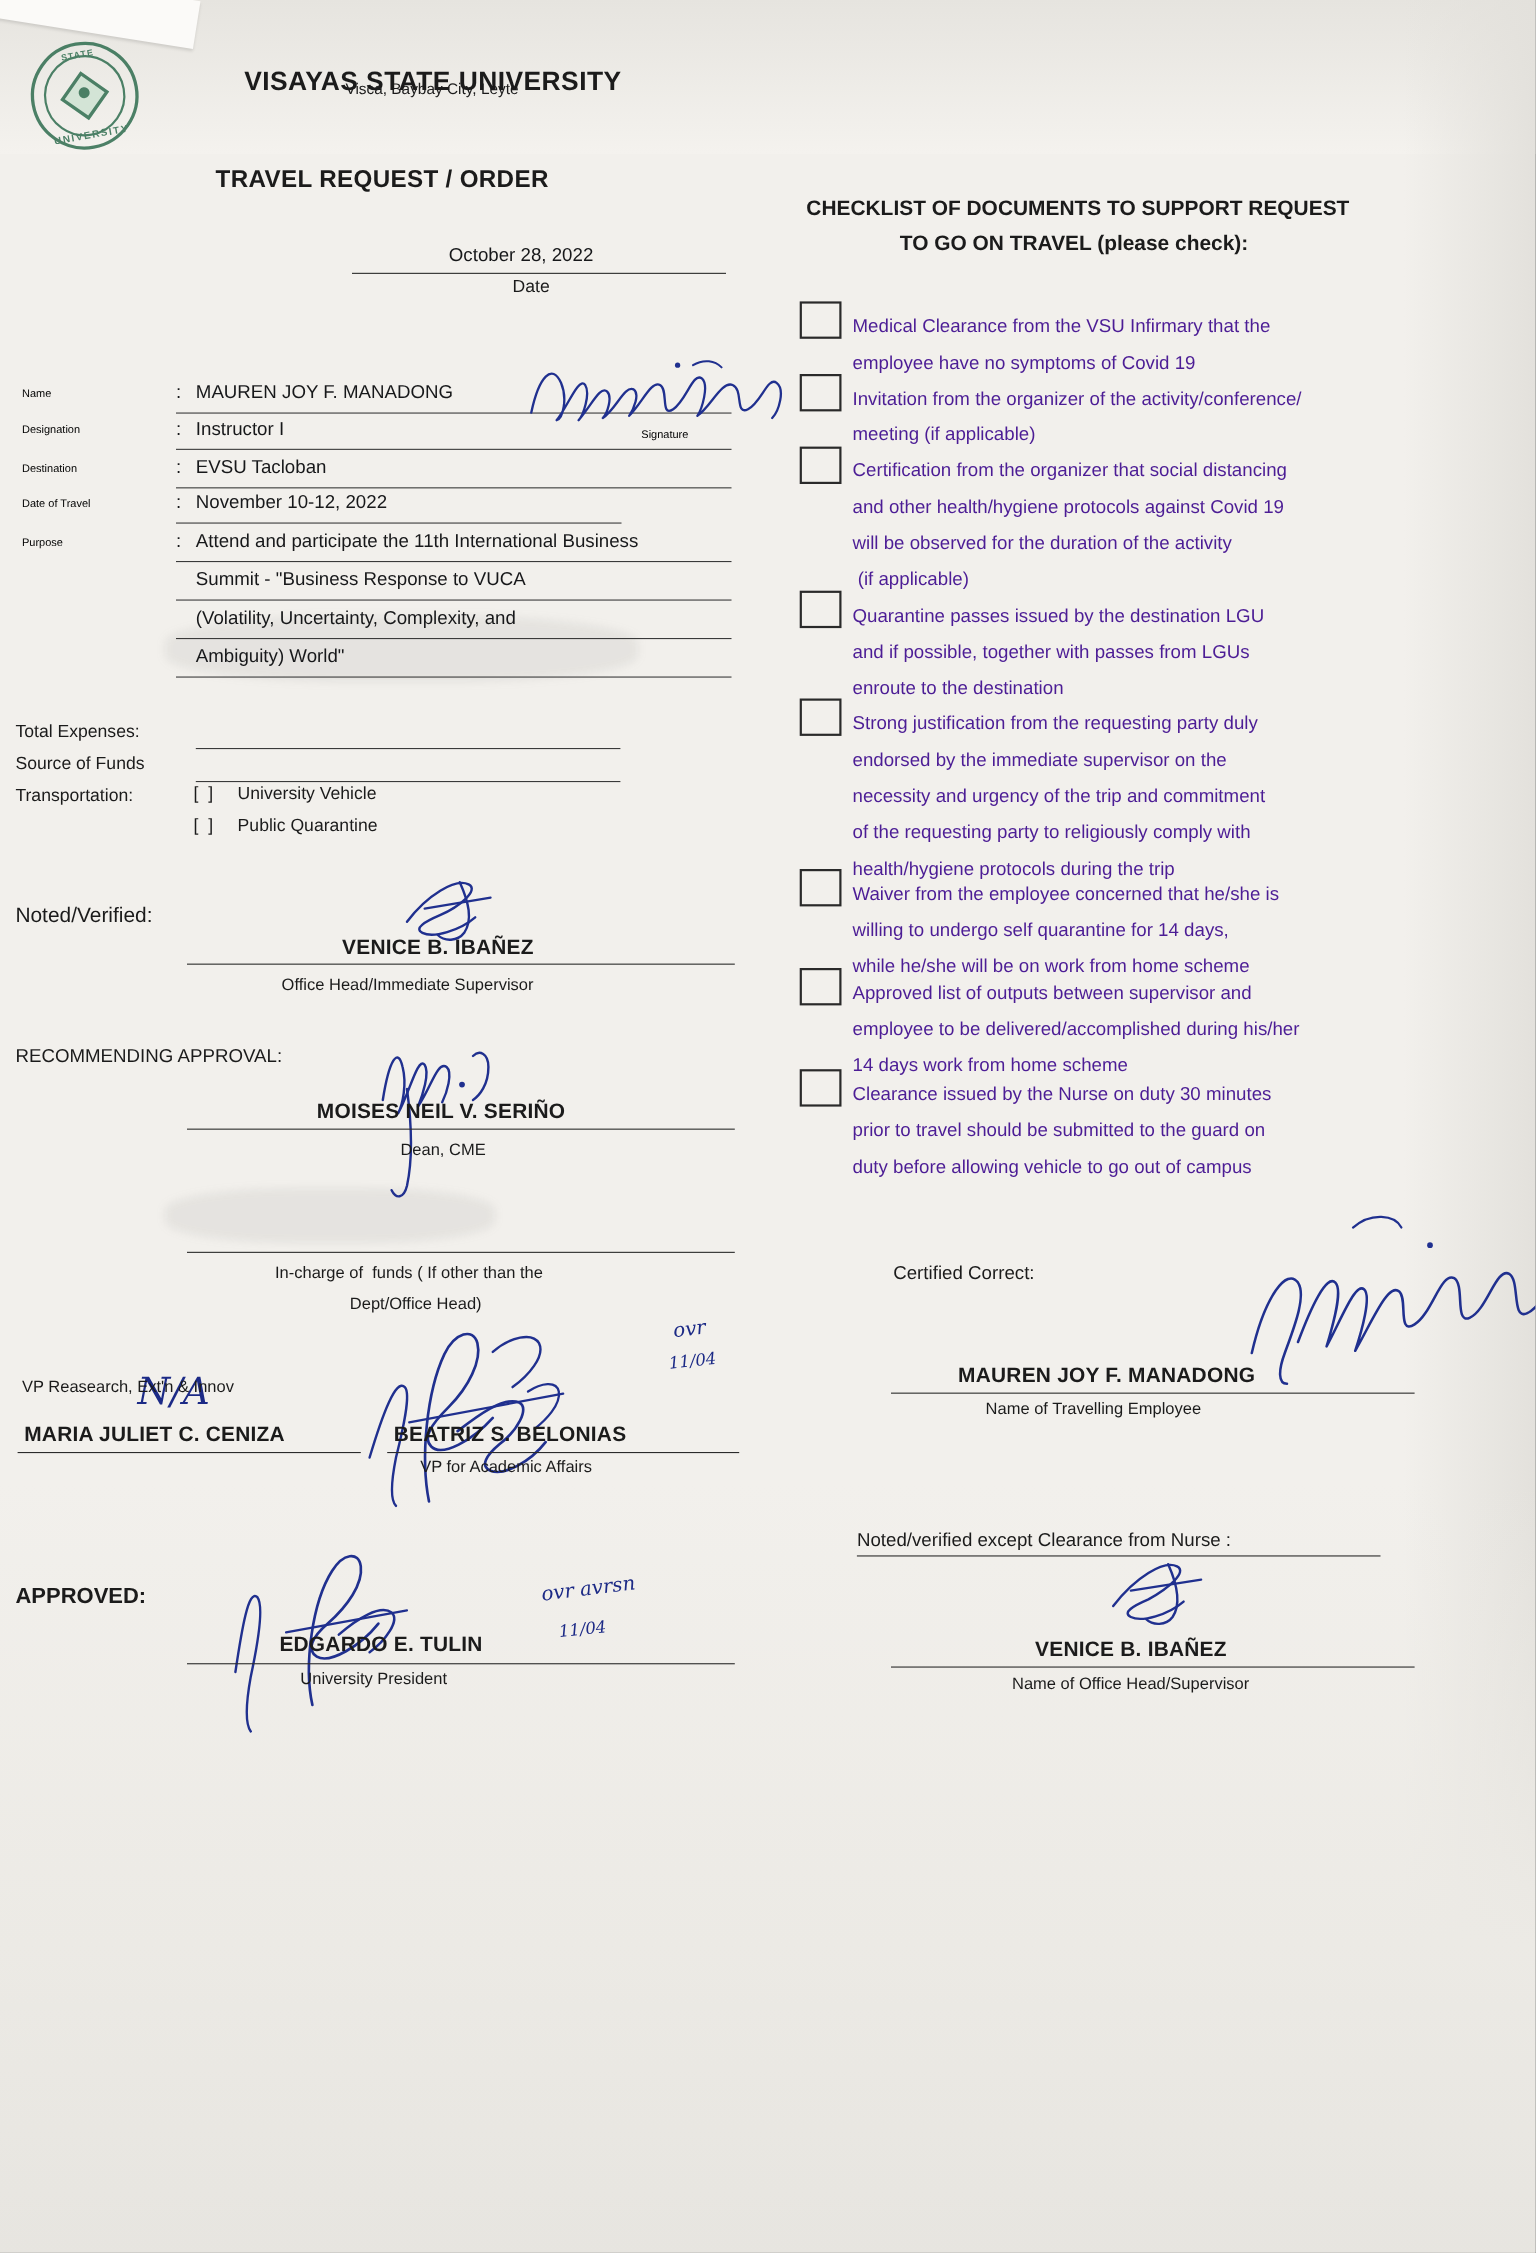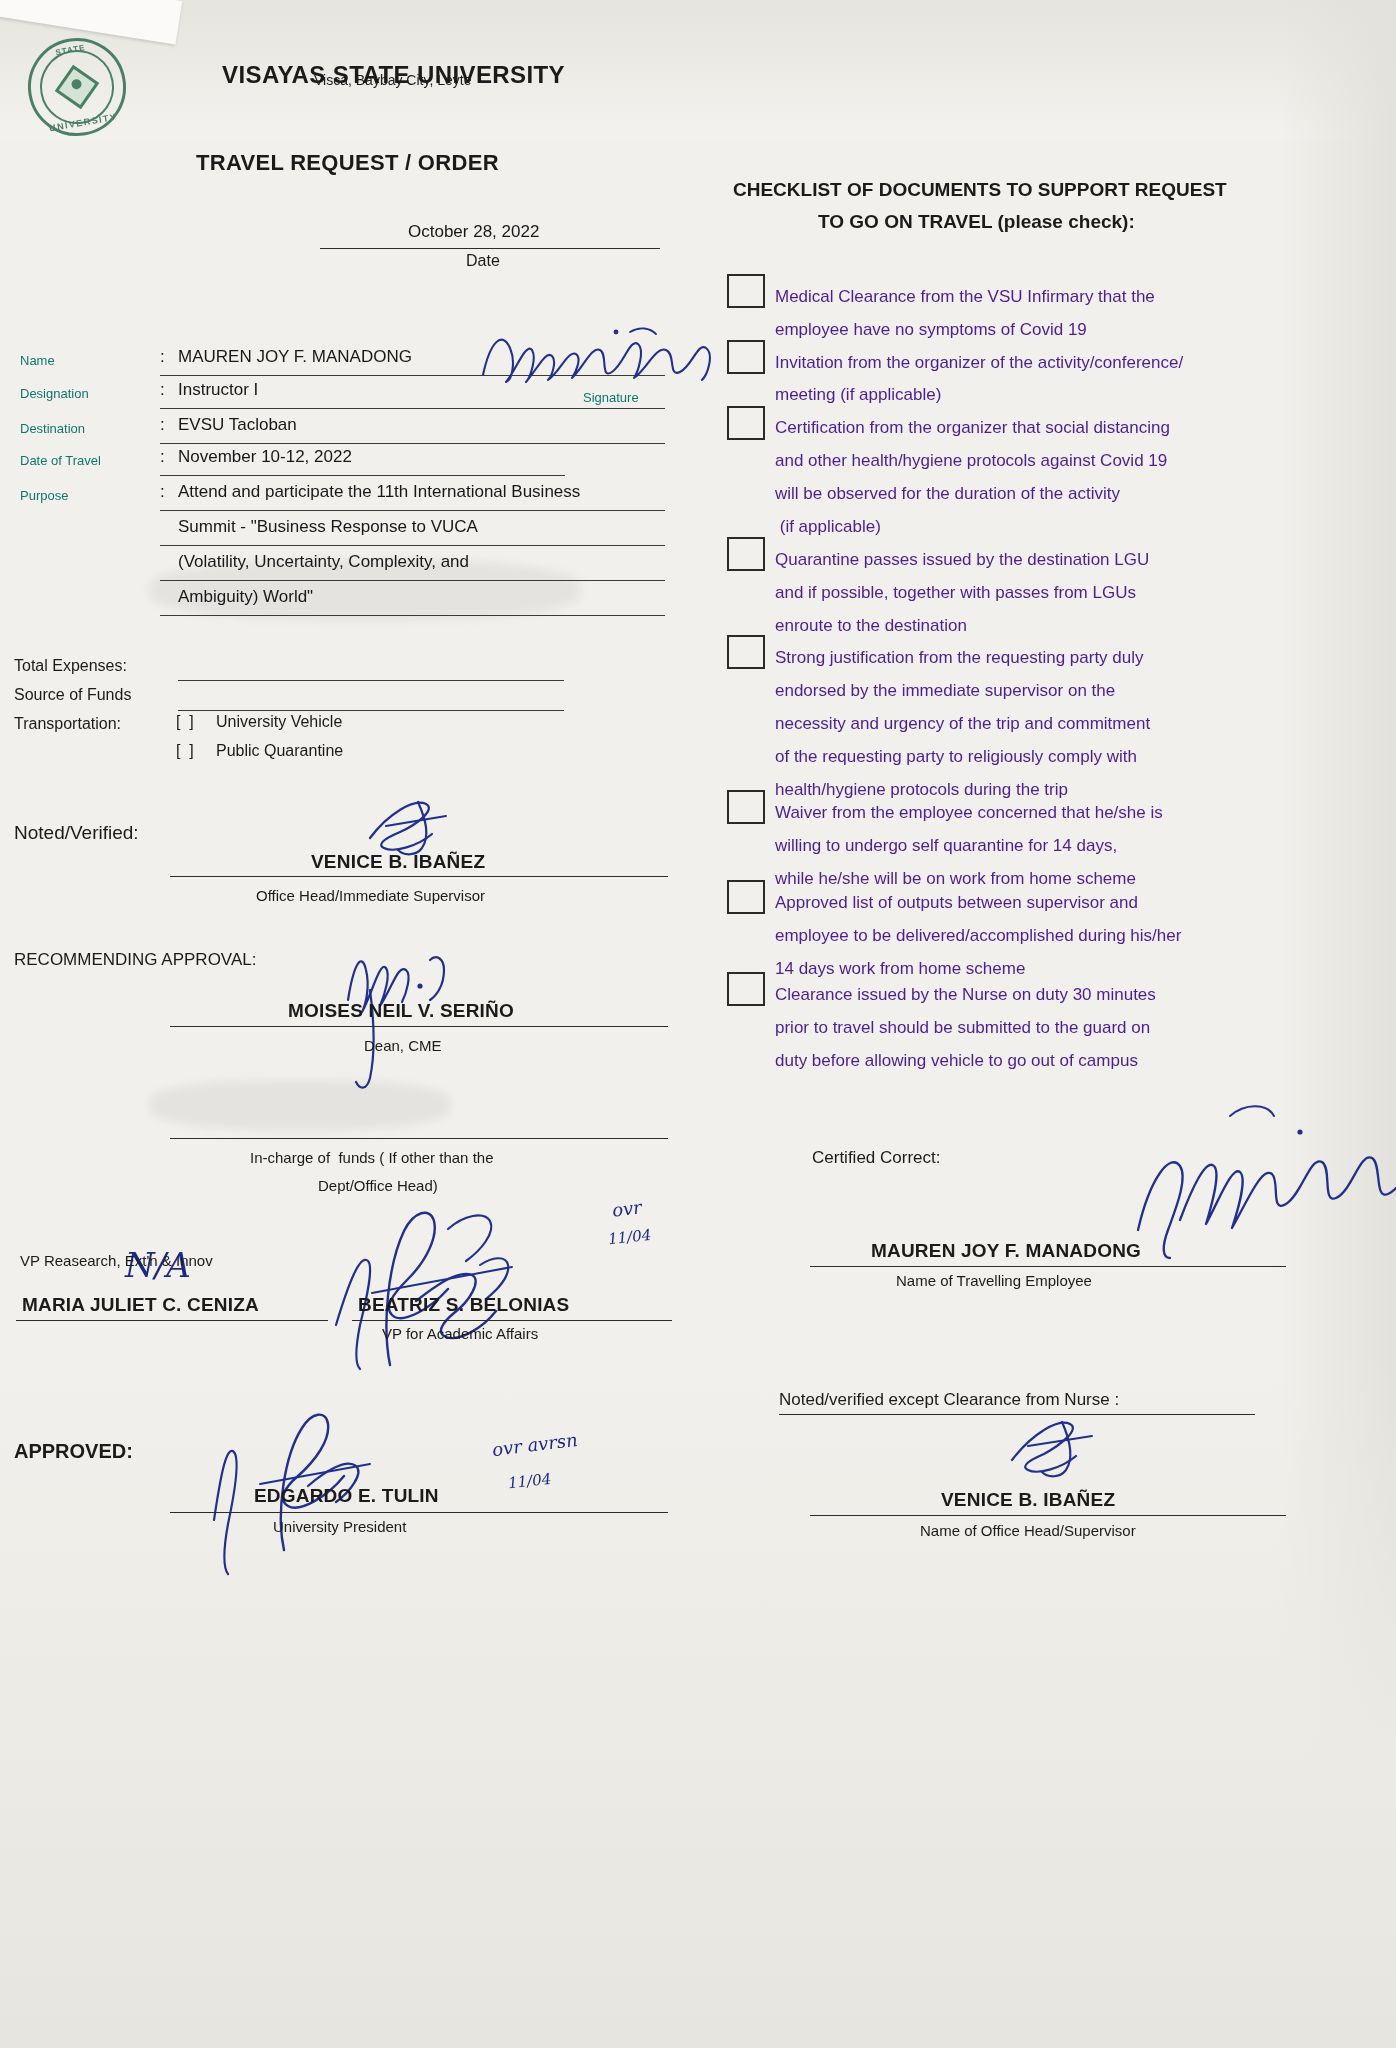--- a/index.html
+++ b/index.html
@@ -114,21 +114,21 @@
   .form-title {
     font-size: 22px;
     font-weight: bold;
     letter-spacing: 0.3px;
   }
   .checklist-title {
     font-size: 19px;
     font-weight: bold;
     margin-top: 16px;
   }
-  .lbl-sm { font-size: 13px; color: #0f766e; text-align: right; }
+  .lbl-sm { font-size: 10px; color: #000000; text-align: right; }
   .lbl-md { font-size: 16px; }
   .val { font-size: 17px; color: #17181a; }
   .sig-name {
     font-size: 19px;
     font-weight: bold;
     letter-spacing: 0.2px;
   }
   .sig-role { font-size: 15px; }
   .chk-text { font-size: 17px; color: #4c1d95; }
 

